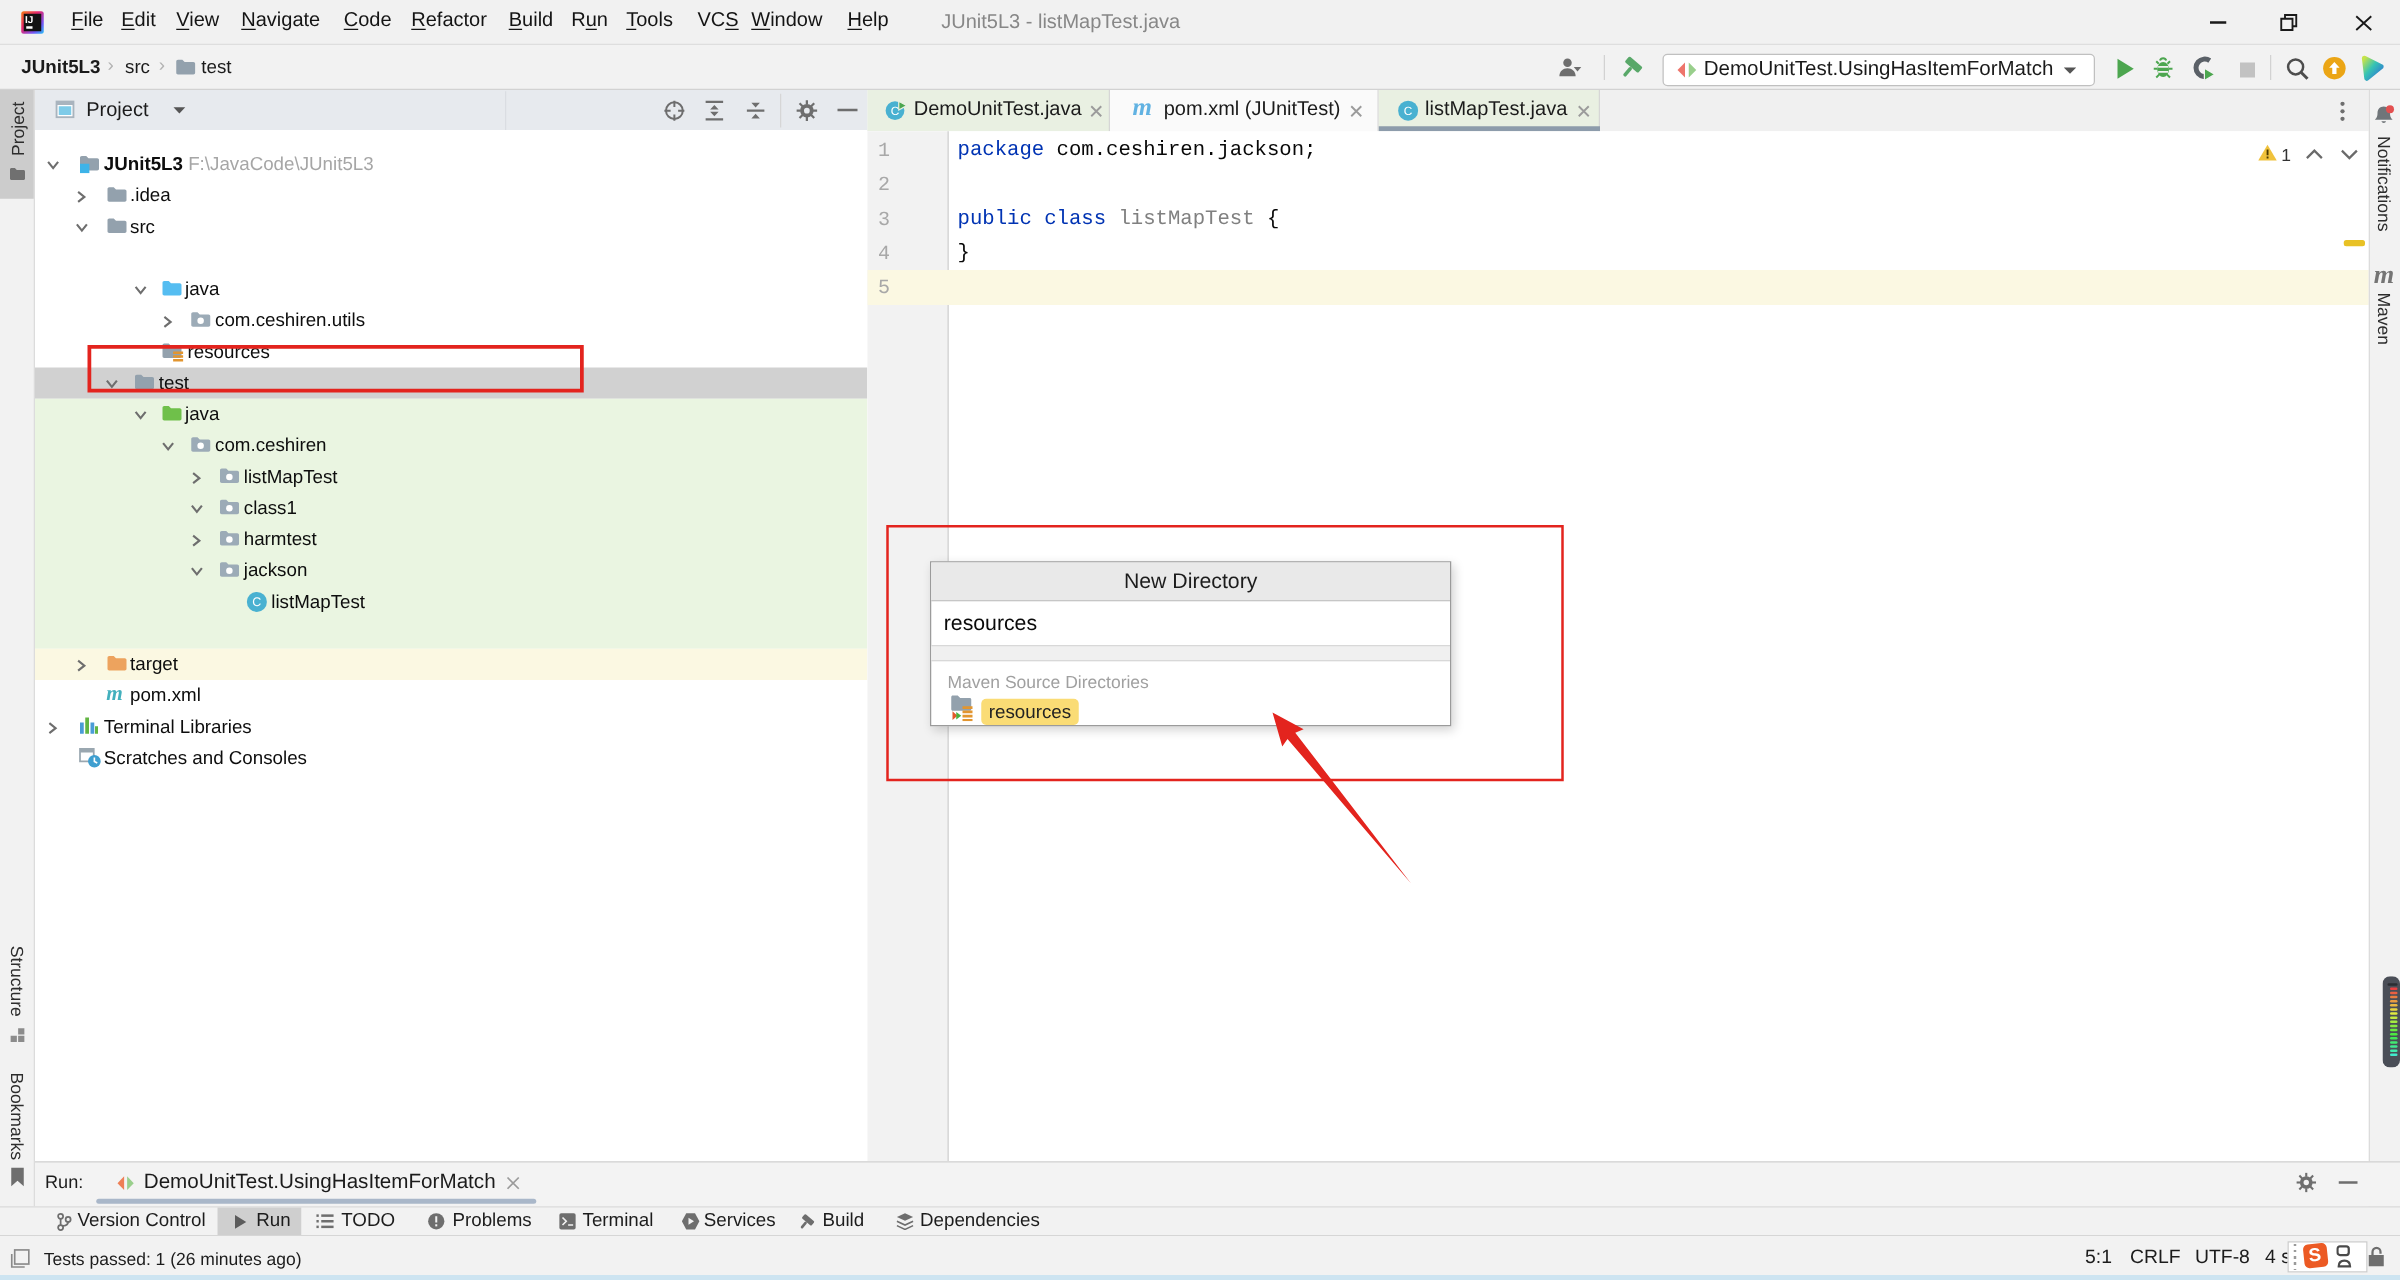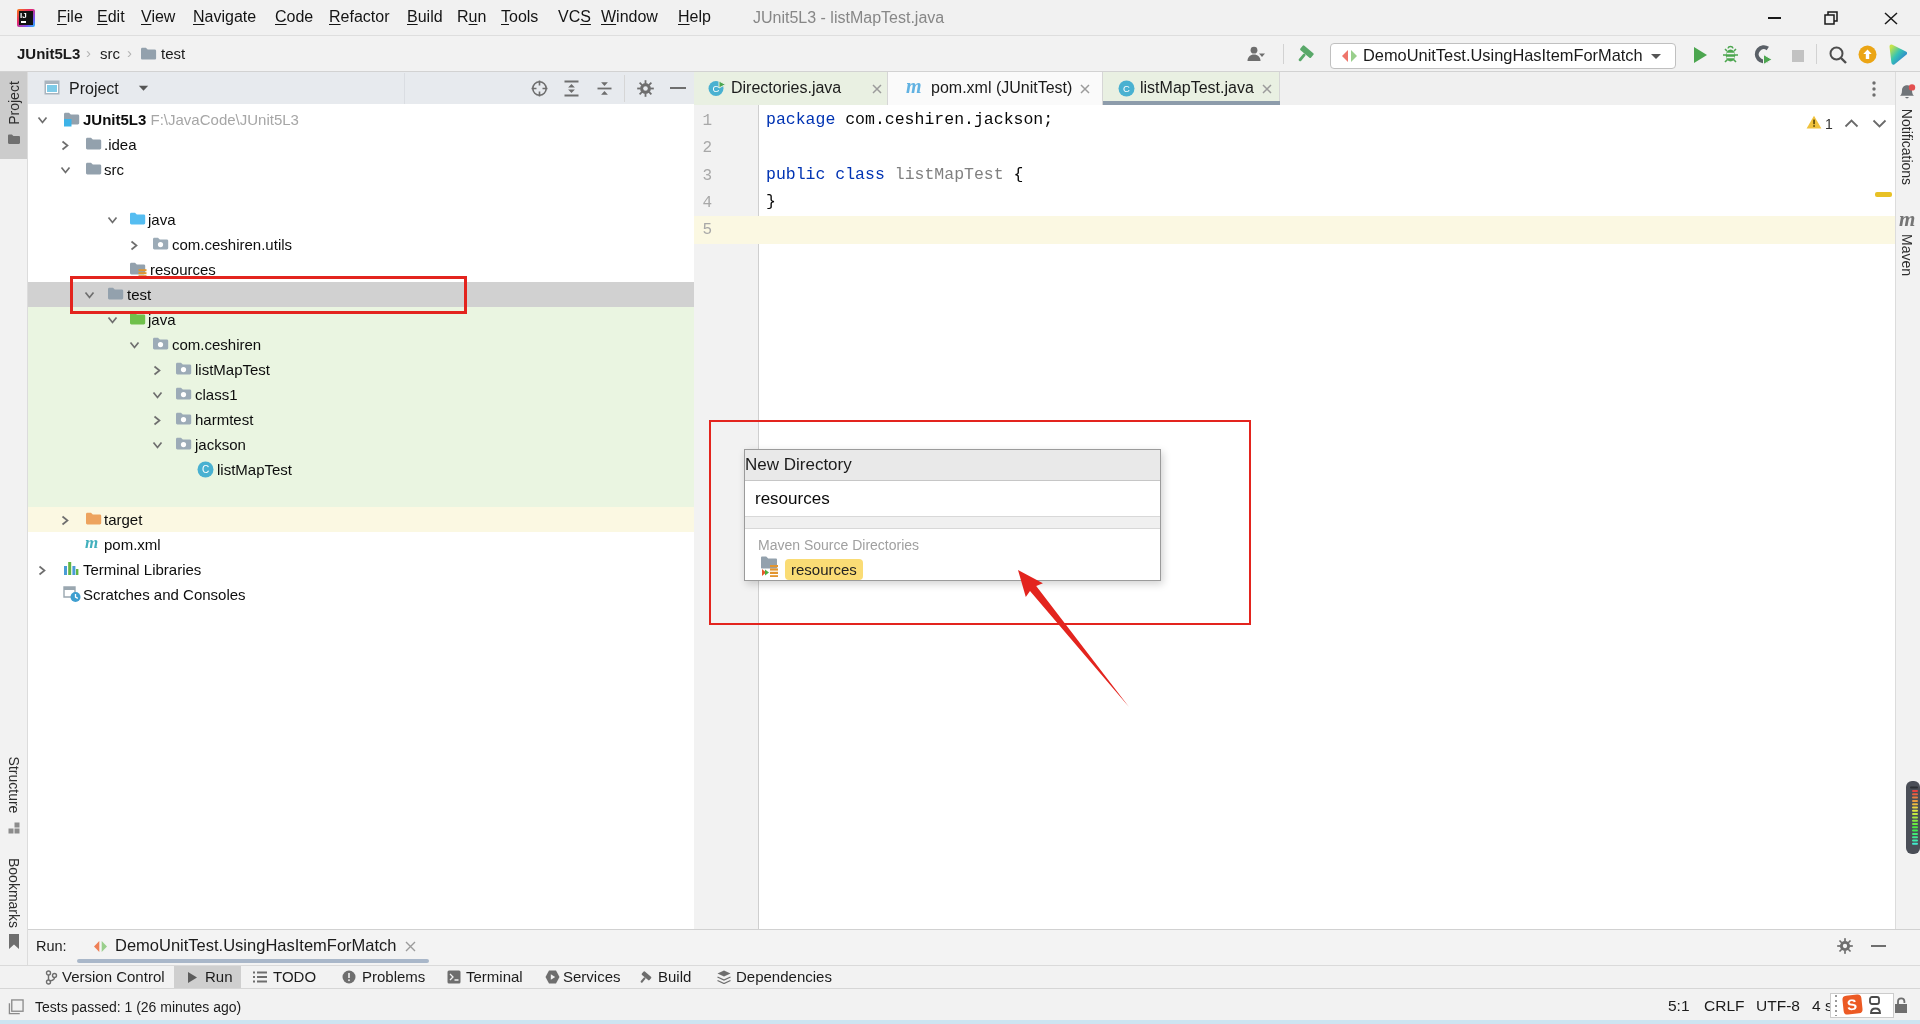--- a/index.html
+++ b/index.html
@@ -41,21 +41,21 @@
 #rstripe{left:1895px;top:72px;width:25px;height:917px;background:#f2f2f2;border-left:1px solid #dcdcdc}
 
 #runhead{left:28px;top:929px;width:1892px;height:36px;background:#f3f3f3;border-top:1px solid #d1d1d1}
 #toolbar{left:0px;top:965px;width:1920px;height:24px;background:#f2f2f2;border-top:1px solid #dadada;border-bottom:1px solid #d6d6d6}
 .tbi{position:absolute;top:968px;font-size:15px;color:#1c1c1c;white-space:nowrap}
 #status{left:0;top:989px;width:1920px;height:31px;background:#f2f2f2}
 .st{position:absolute;top:997px;font-size:15.5px;color:#1c1c1c;white-space:nowrap}
 #bluestrip{left:0;top:1020px;width:1920px;height:4px;background:#cde4f1}
 
 #popup{left:744px;top:449px;width:417px;height:132px;background:#fff;border:1px solid #9b9b9b;box-shadow:2px 3px 8px rgba(0,0,0,.18)}
-#ptitle{left:0;top:0;width:415px;height:31px;background:#e9e9e9;border-bottom:1px solid #c6c6c6;font-size:17px;color:#1c1c1c;padding-top:5px}
+#ptitle{left:0;top:0;width:415px;height:31px;background:#e9e9e9;border-bottom:1px solid #c6c6c6;text-align:center;font-size:17px;color:#1c1c1c;padding-top:5px}
 #pinput{left:10px;top:39px;font-size:17px;color:#0a0a0a}
 #psep{left:0;top:66px;width:415px;height:13px;background:#f0f0f0;border-top:1px solid #d8d8d8;border-bottom:1px solid #d8d8d8}
 #pmsd{left:13px;top:87px;font-size:14px;color:#a0a0a0}
 #pres{left:40px;top:109px;font-size:15px;color:#222;background:#fadc75;border-radius:4px;padding:2px 6px}
 
 .redbox{position:absolute;border:3px solid #e3241e}
 </style></head>
 <body>
 
 <div class="ab" id="titlebar"></div>
@@ -202,21 +202,21 @@
       <rect x="7.6" y="0.2" width="1.8" height="3.4" transform="rotate(180 8.5 8.5)"></rect>
       <rect x="7.6" y="0.2" width="1.8" height="3.4" transform="rotate(225 8.5 8.5)"></rect>
       <rect x="7.6" y="0.2" width="1.8" height="3.4" transform="rotate(270 8.5 8.5)"></rect>
       <rect x="7.6" y="0.2" width="1.8" height="3.4" transform="rotate(315 8.5 8.5)"></rect>
     </g>
     <circle cx="8.5" cy="8.5" r="2.3" fill="#e7eaee"></circle>
   </svg>
 <div class="ab" style="left:670px;top:87px;width:16px;height:2px;background:#6e6e6e"></div>
 
 <div class="ab" id="tree"></div>
-<div class="ab" style="left:28px;top:104px;width:666px;height:825px">
+<div class="ab" style="left:28px;top:116px;width:666px;height:825px">
 <div class="ab" style="left:0;top:178px;width:666px;height:25px;background:#d1d1d1"></div>
 <div class="ab" style="left:0;top:203px;width:666px;height:200px;background:#eaf5e1"></div>
 <div class="ab" style="left:0;top:403px;width:666px;height:25px;background:#fbf8e2"></div>
 <div class="r" style="top:3px">
       <span class="ch" style="left:9px;top:9px">
         <svg width="11" height="9" viewBox="0 0 11 9">
           <path d="M1.5 1.5L5.5 6.5L9.5 1.5" stroke="#6e6e6e" stroke-width="1.7" fill="none"></path>
         </svg>
       </span>
       <span class="ic" style="left:35px">
@@ -450,21 +450,21 @@
 
 <div class="ab" style="left:694px;top:72px;width:194px;height:33px;background:#e9f0e2;border-right:1px solid #d6d6d6"></div>
 <div class="ab" style="left:888px;top:72px;width:215px;height:33px;background:#fafafa;border-right:1px solid #d6d6d6"></div>
 <div class="ab" style="left:1103px;top:72px;width:177px;height:33px;background:#e9f0e2;border-right:1px solid #d6d6d6"></div>
 <div class="ab" style="left:1103px;top:101px;width:177px;height:4px;background:#8d9cab"></div>
 <svg class="ab" style="left:708px;top:80px" width="18" height="17" viewBox="0 0 18 17">
     <circle cx="8" cy="8.5" r="7.5" fill="#49b1d1"></circle>
     <text x="8" y="12" font-size="9.5" font-family="Liberation Sans" fill="#fff" text-anchor="middle">C</text>
     <path d="M11 1l6.5 3.5L11 8z" fill="#4ca64f" stroke="#e9f0e2" stroke-width="1"></path>
   </svg>
-<div class="ab tabt" style="left:731px">Directories.java</div>
+<div class="ab tabt" style="left:731px">DemoUnitTest.java</div>
 <svg class="ab" style="left:872px;top:84px" width="10" height="10" viewBox="0 0 10 10">
     <path d="M1 1l8 8M9 1L1 9" stroke="#9b9b9b" stroke-width="1.5"></path>
   </svg>
 <div class="ab" style="left:906px;top:76px;font-family:'Liberation Serif',serif;font-style:italic;font-weight:bold;font-size:20px;color:#61b2e2;line-height:20px">m</div>
 <div class="ab tabt" style="left:931px">pom.xml (JUnitTest)</div>
 <svg class="ab" style="left:1080px;top:84px" width="10" height="10" viewBox="0 0 10 10">
     <path d="M1 1l8 8M9 1L1 9" stroke="#9b9b9b" stroke-width="1.5"></path>
   </svg>
 <svg class="ab" style="left:1118px;top:80px" width="17" height="17" viewBox="0 0 17 17">
     <circle cx="8.5" cy="8.5" r="8" fill="#49b1d1"></circle>

